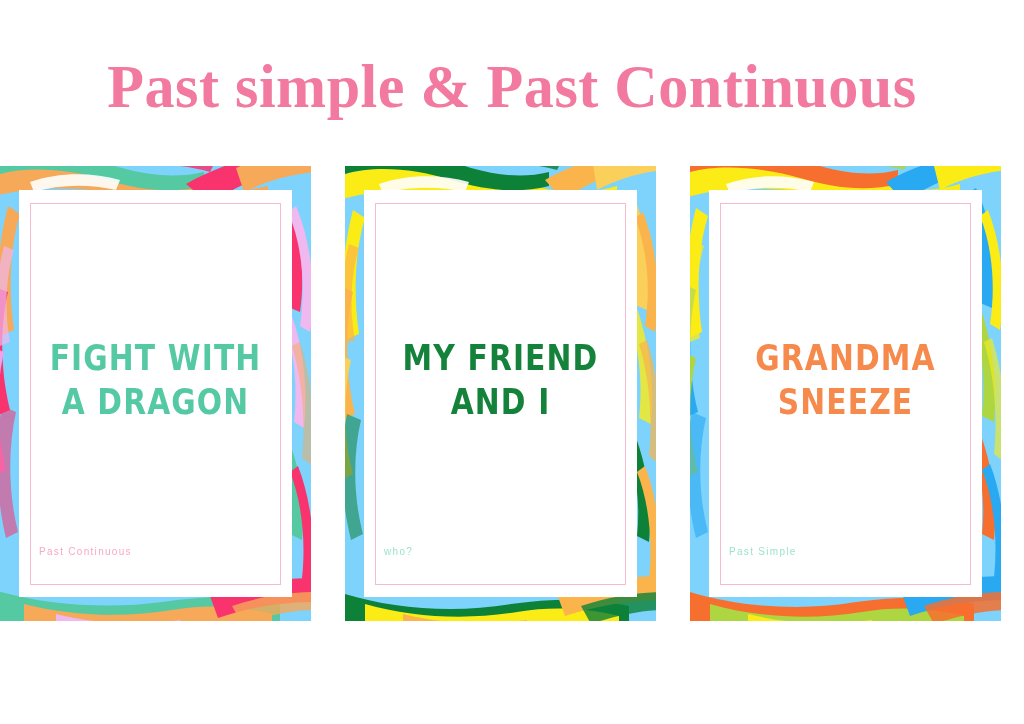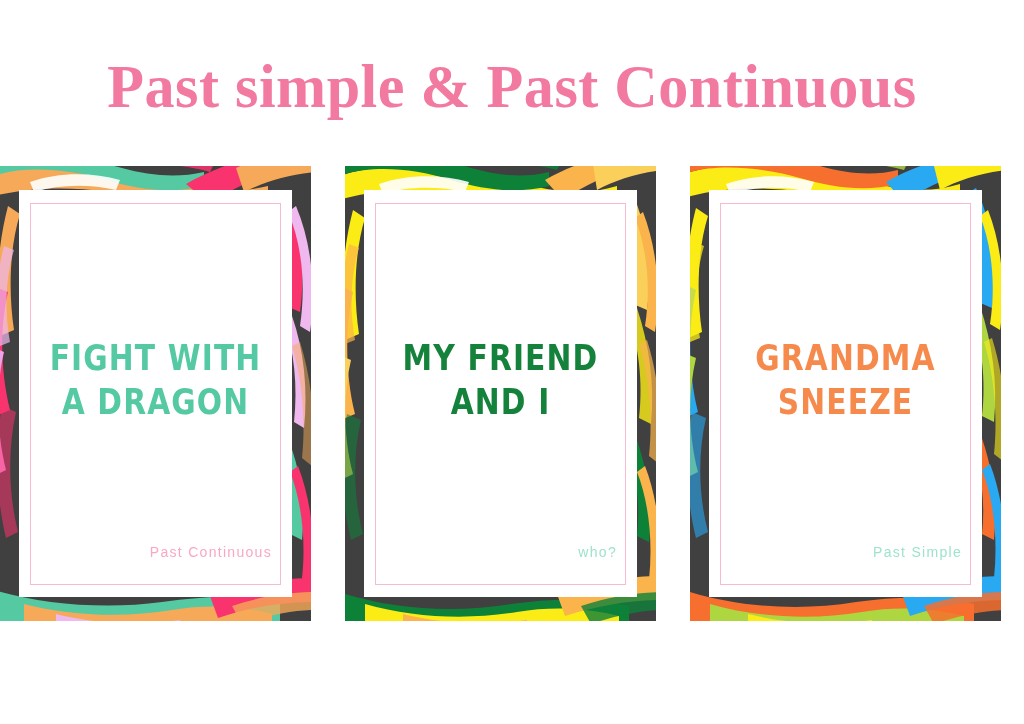--- a/index.html
+++ b/index.html
@@ -50,21 +50,21 @@
     display: flex;
     flex-direction: row;
     align-items: flex-start;
   }
   .card {
     position: relative;
     width: 311px;
     height: 455px;
     margin-right: 34px;
     overflow: hidden;
-    background: #404040;
+    background: #7dd3fc;
   }
   .card:last-child { margin-right: 0; }
 
   
   .brush-layer {
     position: absolute;
     inset: 0;
     overflow: hidden;
     pointer-events: none;
   }
@@ -117,24 +117,24 @@
     transform: scaleX(0.93) scaleY(1.12);
     transform-origin: center center;
     white-space: pre-line;
   }
 
   .card-tag {
     position: absolute;
     left: 8px;
     right: 8px;
     bottom: 26px;
-    text-align: right;
+    text-align: left;
     font-family: "Liberation Sans", sans-serif;
     font-weight: 400;
-    font-size: 14px;
+    font-size: 10px;
     line-height: 12px;
     letter-spacing: 1.3px;
   }
 </style>
 </head>
 <body>
 
 <div class="page">
 
   <div class="page-title">Past simple &amp; Past Continuous</div>

